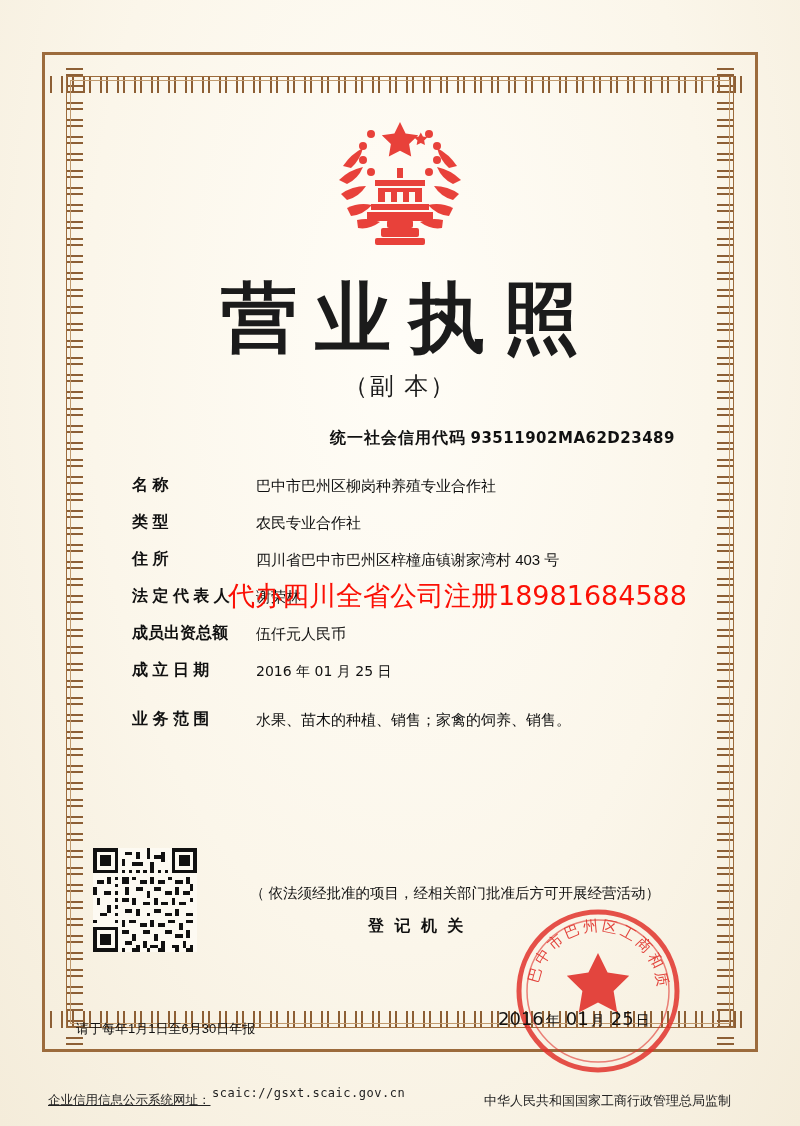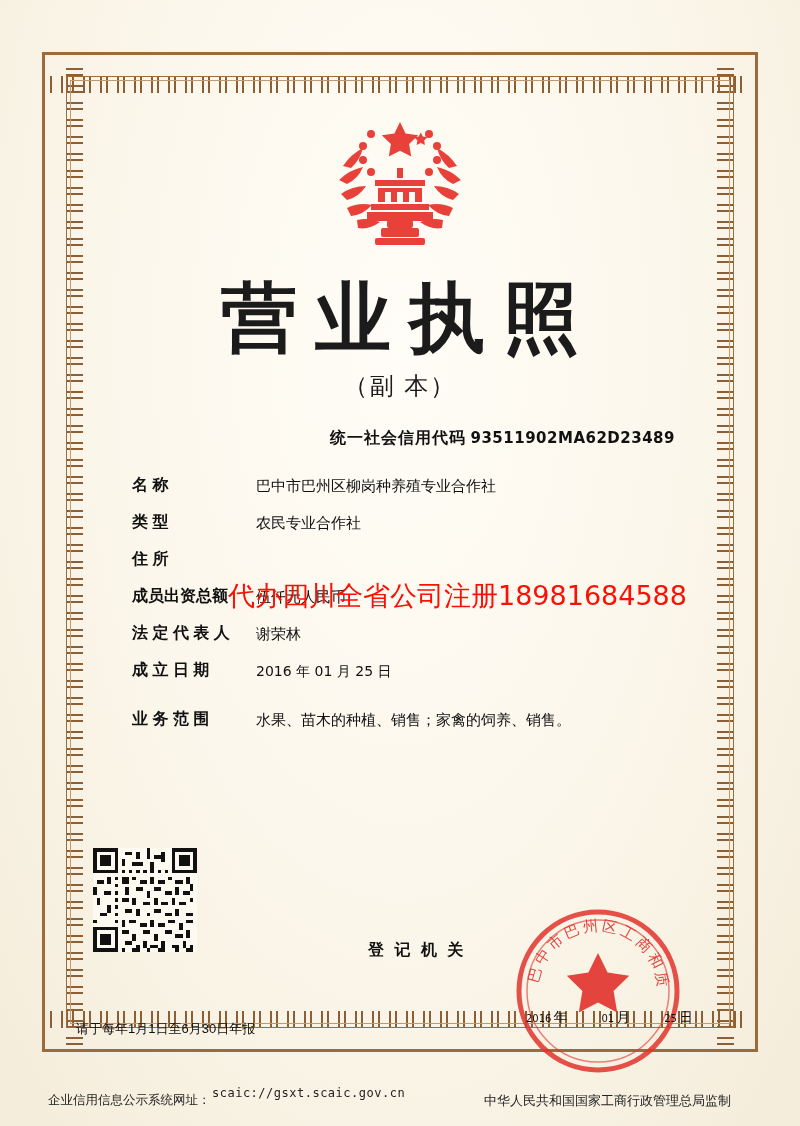--- a/index.html
+++ b/index.html
@@ -198,21 +198,21 @@
   .note-line {
     position: absolute;
     left: 250px;
     top: 884px;
     font-size: 14.5px;
     color: #111;
   }
   .registry-line {
     position: absolute;
     left: 368px;
-    top: 940px;
+    top: 916px;
     font-size: 16px;
     font-weight: bold;
     color: #111;
     letter-spacing: 3px;
   }
 
   
   .seal {
     position: absolute;
     left: 512px;
@@ -225,22 +225,21 @@
   .date-bottom {
     position: absolute;
     left: 498px;
     top: 1008px;
     font-size: 15px;
     color: #111;
     white-space: nowrap;
   }
   .date-bottom .d {
     font-family: "DejaVu Sans", sans-serif;
-    font-size: 10px;
-    padding-left: 28px;
+    font-size: 18px;
   }
   .date-bottom .u {
     font-size: 14px;
     margin: 0 6px 0 2px;
   }
 
   .annual-note {
     position: absolute;
     left: 76px;
     top: 1020px;
@@ -250,20 +249,21 @@
   }
 
   
   .footer-left {
     position: absolute;
     left: 48px;
     top: 1092px;
     font-size: 12.5px;
     color: #222;
     white-space: nowrap;
+    text-decoration: underline;
   }
   .footer-url {
     position: absolute;
     left: 212px;
     top: 1086px;
     font-family: "DejaVu Sans Mono", monospace;
     font-size: 12px;
     color: #222;
     letter-spacing: 0.5px;
   }
@@ -353,28 +353,29 @@
     <div class="field-row">
       <span class="field-label">名        称</span>
       <span class="field-value">巴中市巴州区柳岗种养殖专业合作社</span>
     </div>
     <div class="field-row">
       <span class="field-label">类        型</span>
       <span class="field-value">农民专业合作社</span>
     </div>
     <div class="field-row">
       <span class="field-label">住        所</span>
+      <span class="field-value">四川省巴中市巴州区梓橦庙镇谢家湾村 403 号</span>
+    </div>
+    <div class="field-row">
+      <span class="field-label wide">法 定 代 表 人</span>
+      <span class="field-value">谢荣林</span>
     </div>
     <div class="field-row">
       <span class="field-label wide">成员出资总额</span>
       <span class="field-value">伍仟元人民币</span>
-    </div>
-    <div class="field-row">
-      <span class="field-label wide">法 定 代 表 人</span>
-      <span class="field-value">谢荣林</span>
     </div>
     <div class="field-row">
       <span class="field-label wide">成 立 日 期</span>
       <span class="field-value num">2016 年 01 月 25 日</span>
     </div>
     <div class="field-row scope">
       <span class="field-label wide">业 务 范 围</span>
       <span class="field-value">水果、苗木的种植、销售；家禽的饲养、销售。</span>
     </div>
   </div>
@@ -492,20 +493,21 @@
         <rect x="8" y="28" width="1" height="1"></rect>
           <rect x="11" y="28" width="2" height="1"></rect>
         <rect x="15" y="28" width="1" height="1"></rect>
           <rect x="18" y="28" width="2" height="1"></rect>
         <rect x="23" y="28" width="1" height="1"></rect>
           <rect x="26" y="28" width="2" height="1"></rect>
       </g>
     </svg>
   </div>
 
+  <div class="note-line">（ 依法须经批准的项目，经相关部门批准后方可开展经营活动）</div>
 
   <div class="registry-line">登 记 机 关</div>
 
   <div class="seal">
     <svg viewBox="0 0 172 172" width="172" height="172" aria-hidden="true">
       <circle cx="86" cy="86" r="79" fill="none" stroke="#e0322b" stroke-width="5" opacity="0.85"></circle>
       <circle cx="86" cy="86" r="71" fill="none" stroke="#e0322b" stroke-width="1.5" opacity="0.6"></circle>
 
       <path d="M86 48 l9.6 19.6 21.6 3.1 -15.6 15.3 3.6 21.5 -19.2 -10.1 -19.2 10.1 3.6 -21.5 -15.6 -15.3 21.6 -3.1 z" fill="#e0322b" opacity="0.9"></path>
 

